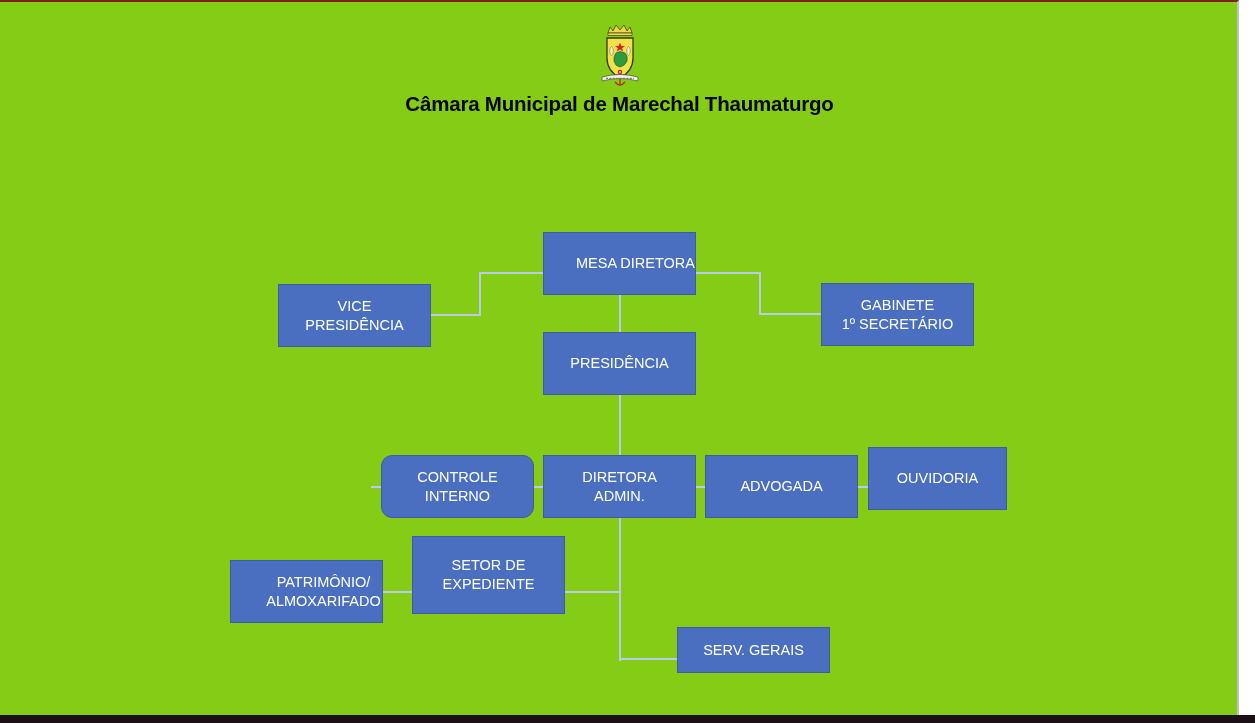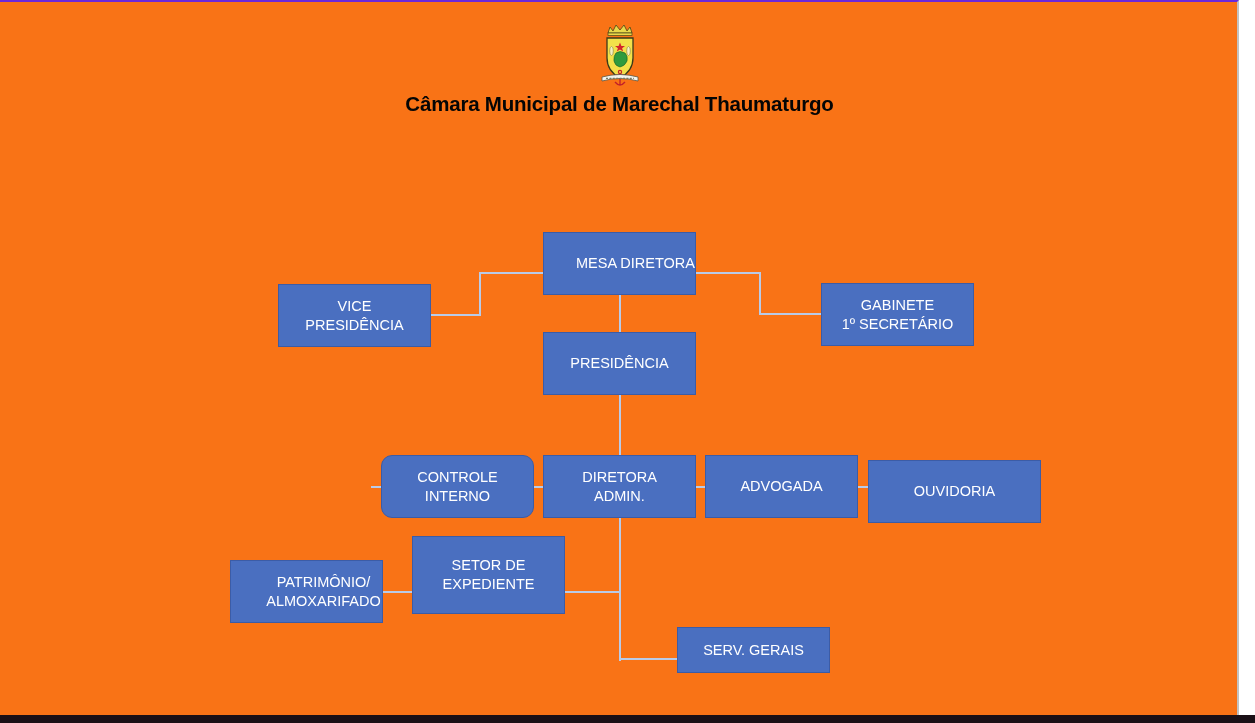--- a/index.html
+++ b/index.html
@@ -17,22 +17,22 @@
     background: #ffffff;
     overflow: hidden;
   }
   
   .page-sheet {
     position: absolute;
     left: 0;
     top: 0;
     width: 1239px;
     height: 715px;
-    background: #f97316;
-    border-top: 2px solid #6d28d9;
+    background: #84cc16;
+    border-top: 2px solid #7f1d1d;
     border-right: 2px solid #c2c2c2;
     box-sizing: border-box;
   }
   .page-gutter-right {
     position: absolute;
     left: 1241px;
     top: 0;
     width: 14px;
     height: 715px;
     background: #ffffff;
@@ -171,21 +171,21 @@
 
 
       <div class="node" style="left:381px; top:453px; width:153px; height:63px;border-radius:11px;">CONTROLE
 INTERNO</div>
 
       <div class="node" style="left:705px; top:453px; width:153px; height:63px;">ADVOGADA</div>
 
       <div class="node" style="left:543px; top:453px; width:153px; height:63px;">DIRETORA
 ADMIN.</div>
 
-      <div class="node" style="left:868px; top:458px; width:173px; height:63px;">OUVIDORIA</div>
+      <div class="node" style="left:868px; top:445px; width:139px; height:63px;">OUVIDORIA</div>
 
       <div class="node" style="left:230px; top:558px; width:153px; height:63px;padding-left:34px;">PATRIMÔNIO/
 ALMOXARIFADO</div>
 
       <div class="node" style="left:412px; top:534px; width:153px; height:78px;">SETOR DE
 EXPEDIENTE</div>
 
       <div class="node" style="left:677px; top:625px; width:153px; height:46px;">SERV. GERAIS</div>
 
     </div>

